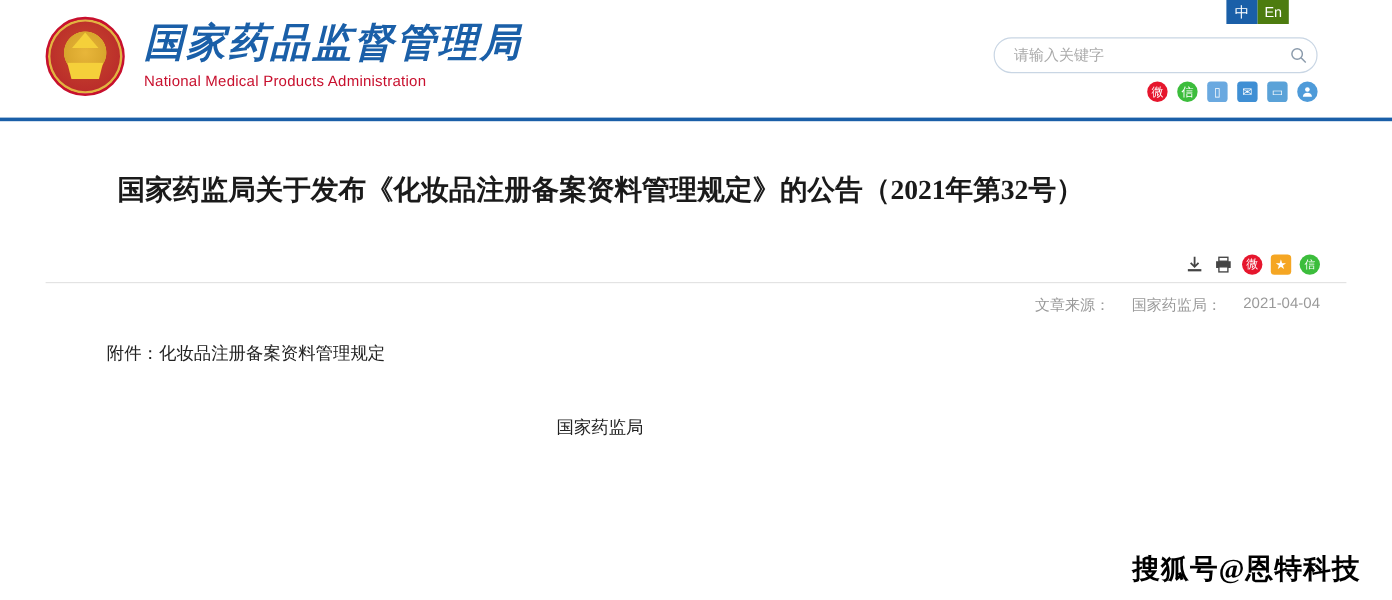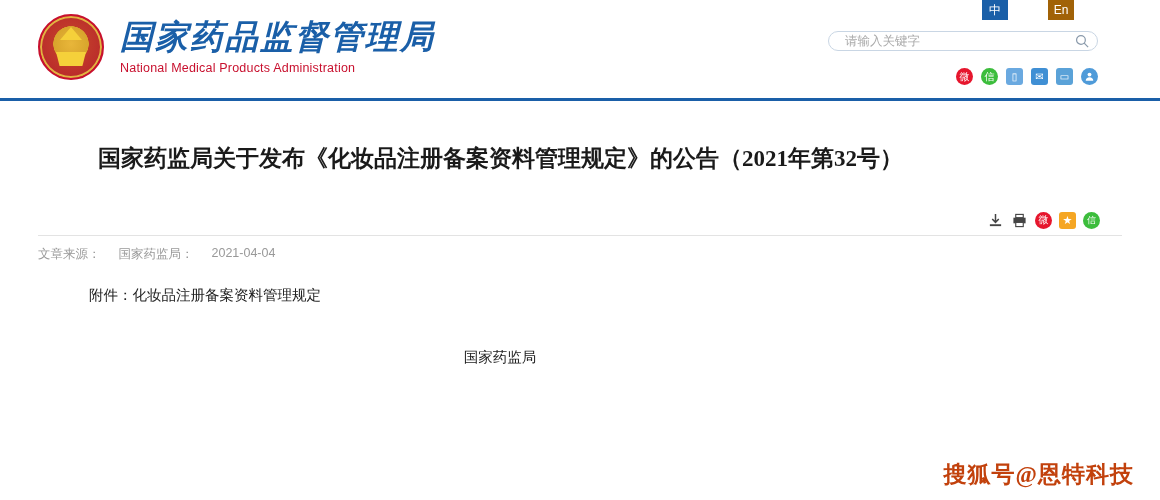--- a/index.html
+++ b/index.html
@@ -90,28 +90,28 @@
   }
   .lang-switch span {
     display: inline-block;
     width: 26px;
     height: 20px;
     line-height: 20px;
     text-align: center;
     color: #fff;
   }
   .lang-cn { background: #1a5fa8; }
-  .lang-en { background: #a16207; margin-left: 40px; }
+  .lang-en { background: #4d7c0f; }
 
   .search-box {
     position: absolute;
     right: 62px;
     top: 31px;
     width: 270px;
-    height: 20px;
+    height: 30px;
     border: 1px solid #c9d6e4;
     border-radius: 15px;
     background: #fff;
     display: flex;
     align-items: center;
     box-sizing: border-box;
   }
   .search-input {
     border: none;
     outline: none;
@@ -190,20 +190,21 @@
     justify-content: center;
     cursor: pointer;
     color: #555;
   }
   .tool-icon.share-weibo { background: #e6162d; border-radius: 50%; color: #fff; font-size: 10px; }
   .tool-icon.share-fav { background: #f5a623; border-radius: 3px; color: #fff; font-size: 11px; }
   .tool-icon.share-wechat { background: #3cbd3c; border-radius: 50%; color: #fff; font-size: 9px; }
 
   .meta-row {
     display: flex;
+    justify-content: flex-end;
     gap: 18px;
     font-size: 12.5px;
     color: #999;
     padding: 10px 22px 0 0;
   }
 
   .body-text {
     padding: 30px 22px 0 22px;
     font-size: 14.5px;
     line-height: 2.05;
@@ -231,21 +232,21 @@
     padding-right: 160px;
   }
 
   .watermark {
     position: absolute;
     right: 26px;
     bottom: 10px;
     font-family: "Liberation Serif", serif;
     font-size: 23px;
     font-weight: bold;
-    color: #c2410c;
+    color: #000000;
     letter-spacing: 1px;
   }
 </style>
 </head>
 <body>
 
 <div class="header">
 
   <div class="brand">
     <div class="emblem"></div>

